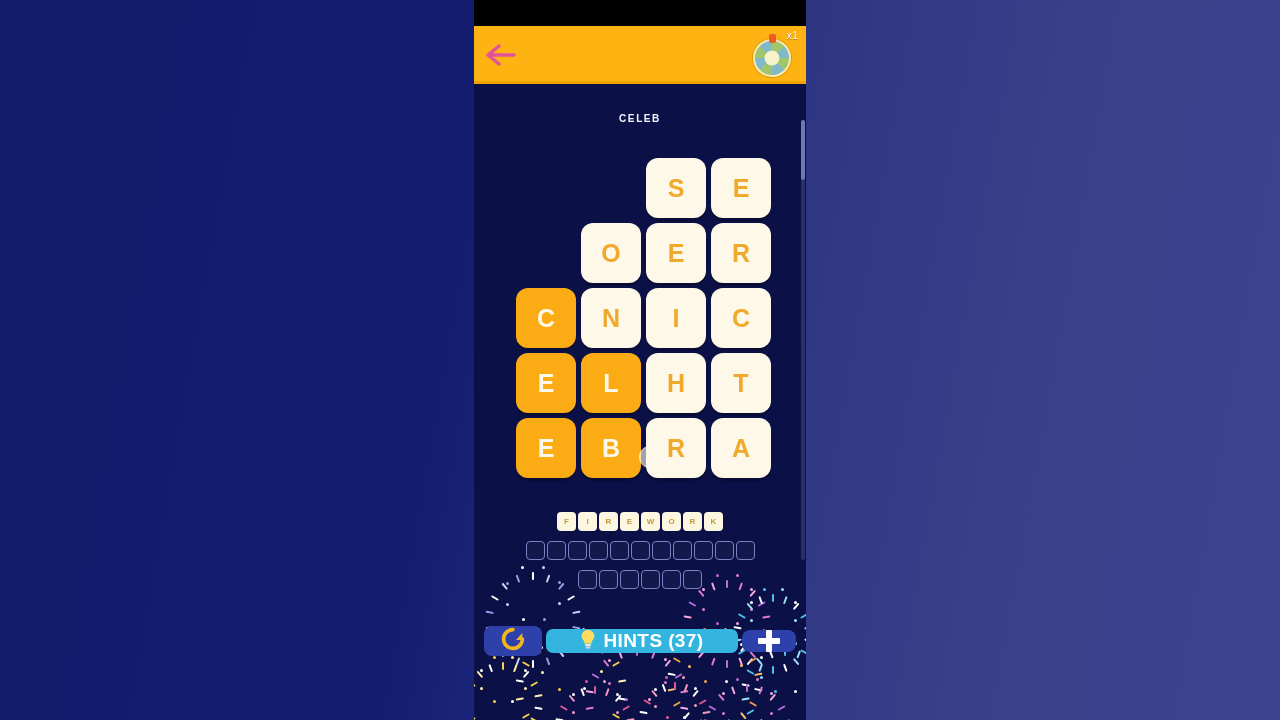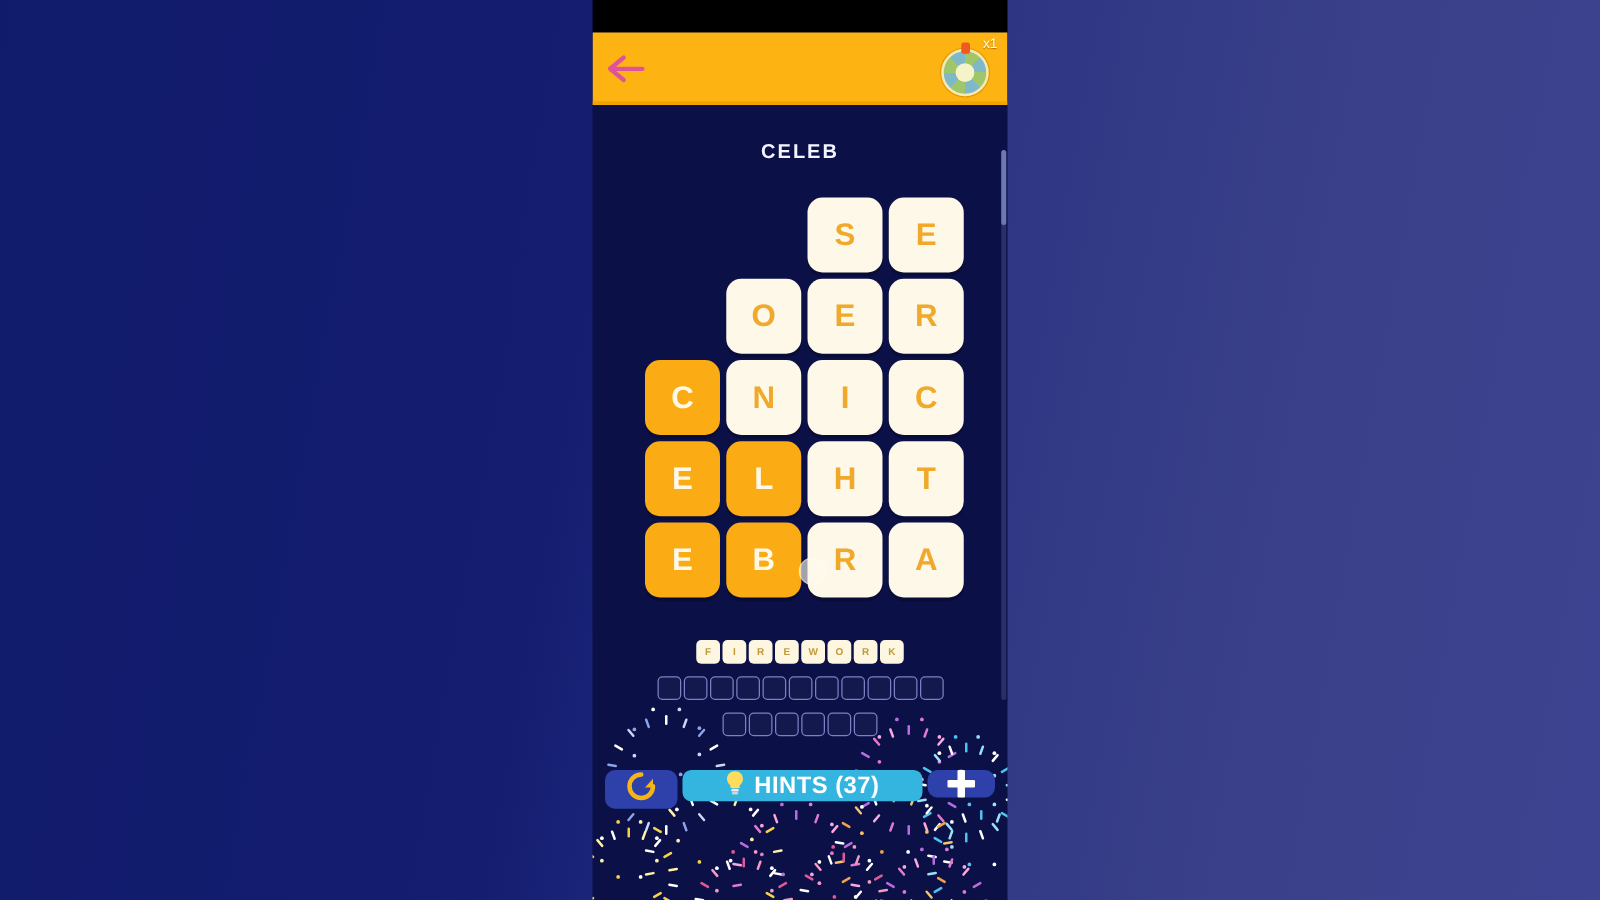--- a/index.html
+++ b/index.html
@@ -67,21 +67,21 @@
   #wheel-badge {
     position: absolute; right: 0px; top: -2px;
     font-size: 11px; font-weight: normal; color: #fffdf0;
     text-shadow: 0 1px 1px rgba(120,70,0,.6);
   }
 
   
   #puzzle-title {
     position: absolute; left: 0; top: 113px;
     width: 332px; text-align: center;
-    color: #f2f4ff; font-size: 16px; font-weight: bold;
+    color: #f2f4ff; font-size: 10px; font-weight: bold;
     letter-spacing: 1.6px;
   }
 
   
   #grid {
     position: absolute; left: 42px; top: 158px;
     width: 264px;
     display: grid;
     grid-template-columns: repeat(4, 60px);
     grid-auto-rows: 60px;
@@ -123,21 +123,21 @@
     position: absolute; display: block;
     width: 2px; height: 8px; border-radius: 1px;
     transform-origin: 50% 22px;
   }
   .dot { position: absolute; width: 3px; height: 3px; border-radius: 50%; }
 
   
   #bottombar {
     position: absolute; left: 10px; top: 616px;
     width: 312px; height: 50px;
-    display: flex; align-items: flex-start;
+    display: flex; align-items: center;
   }
   #restart-button {
     width: 58px; border-radius: 8px;
     background: #2e41ab;
     display: flex; align-items: center; justify-content: center;
     cursor: pointer;
   }
   #hints-button {
     flex: 1; margin: 0 4px;
     border-radius: 7px;

